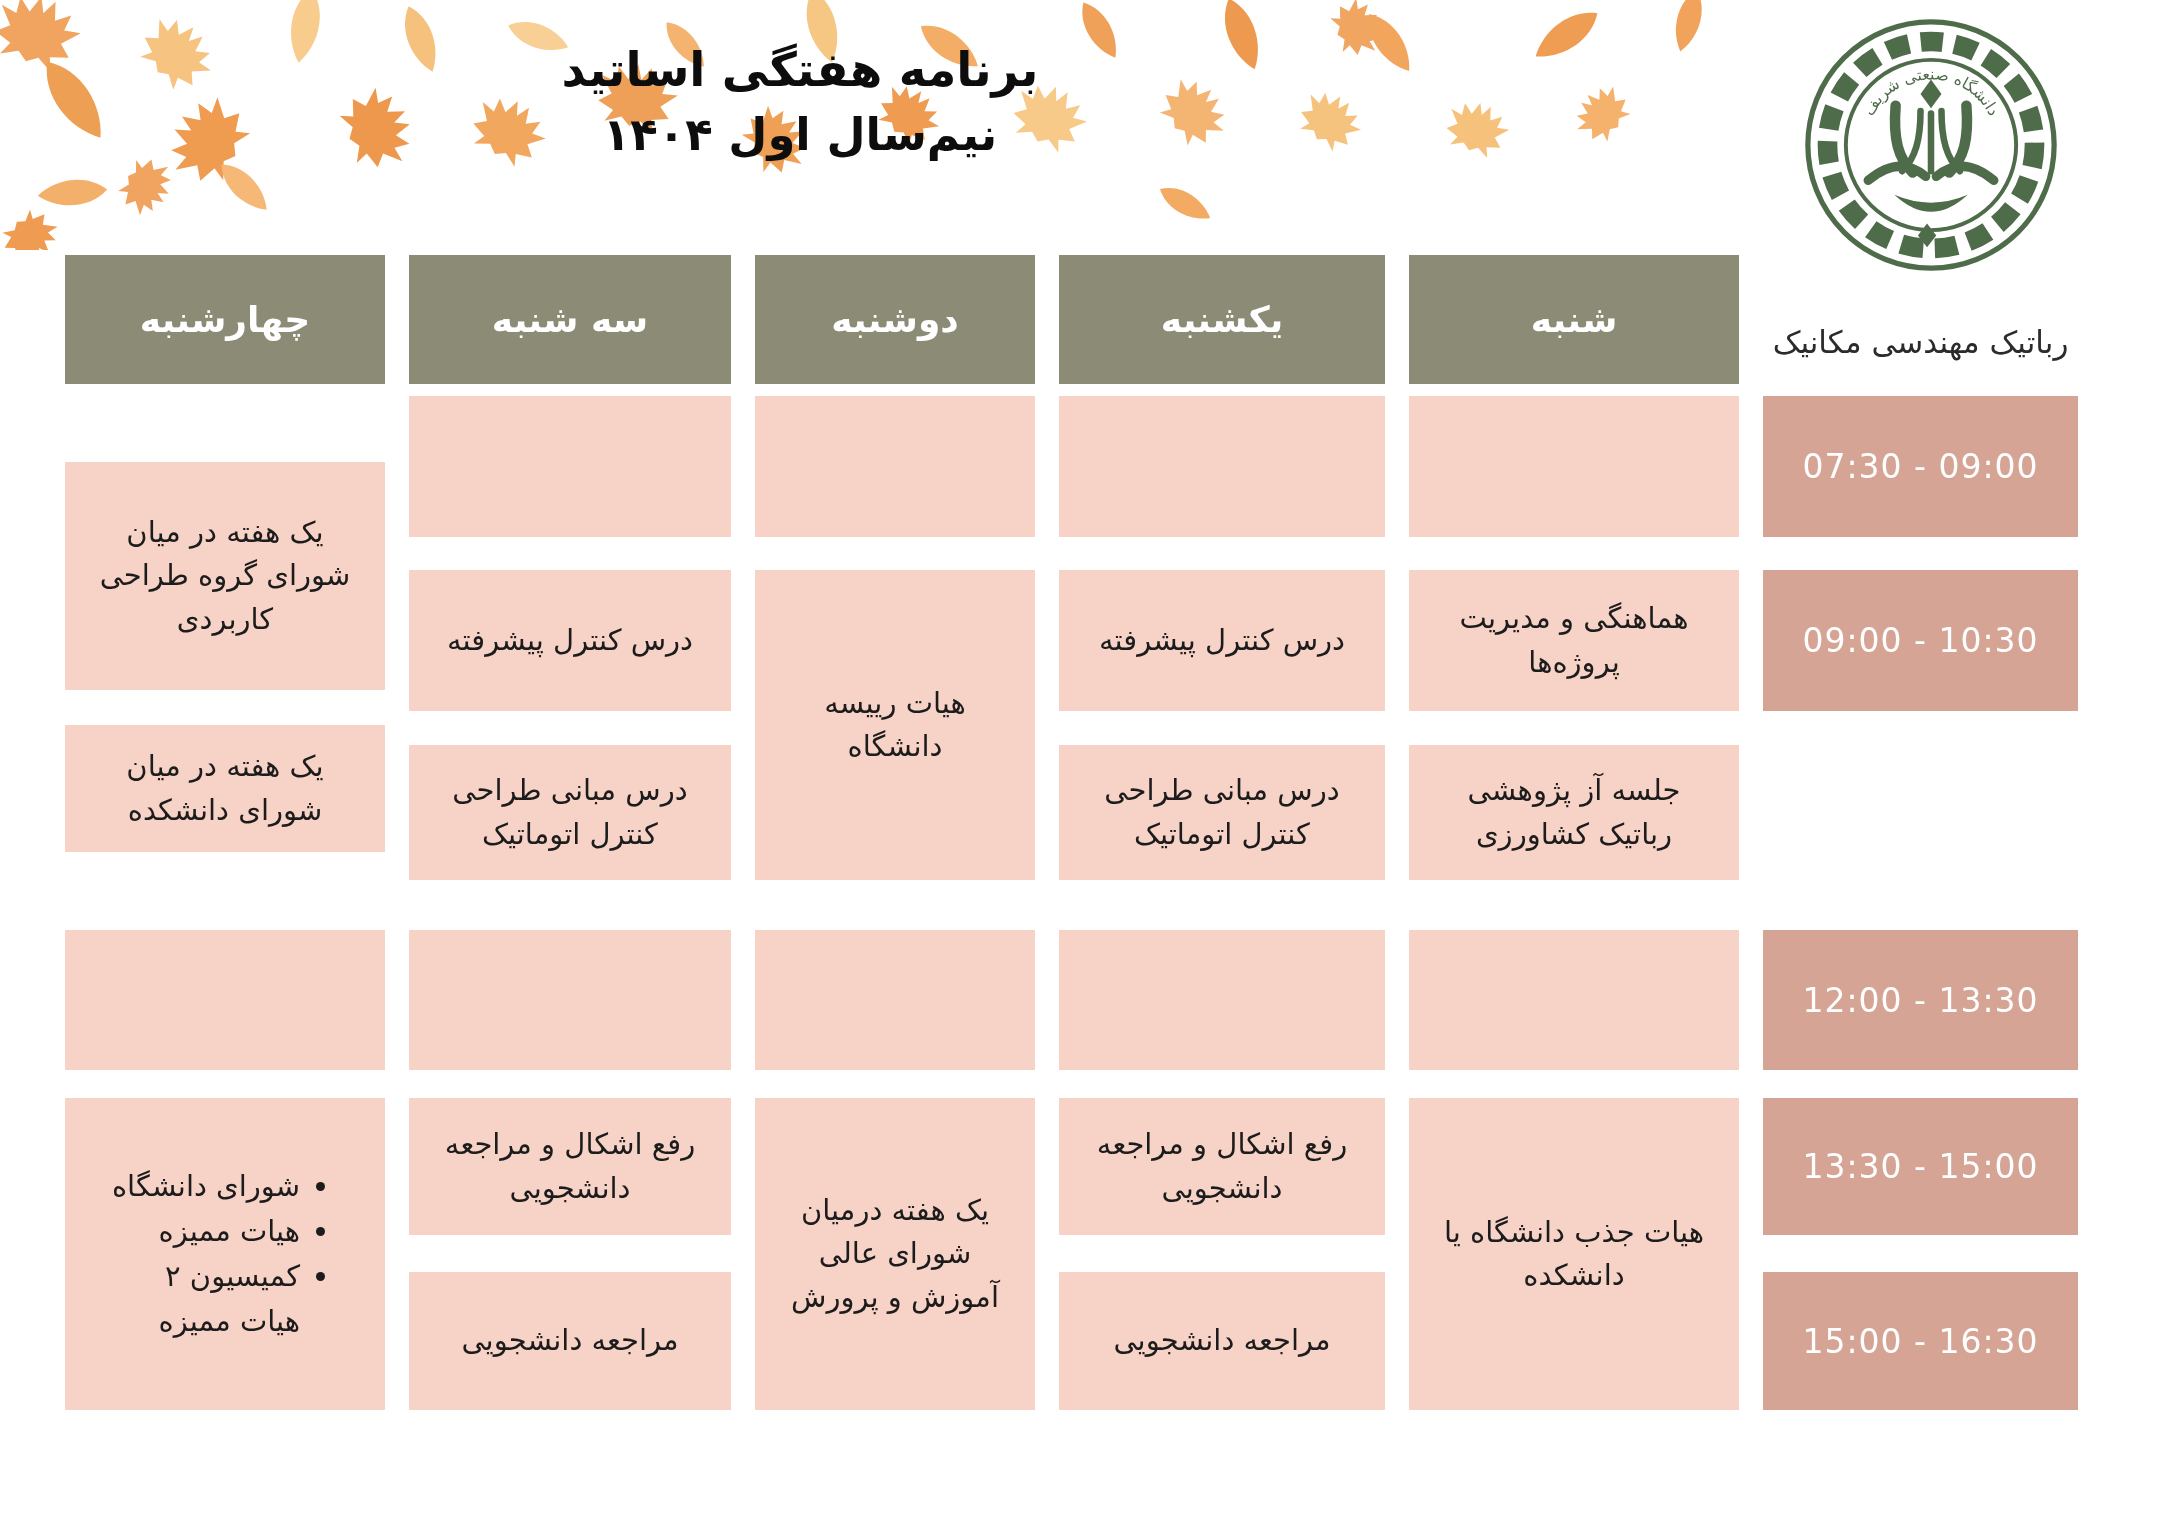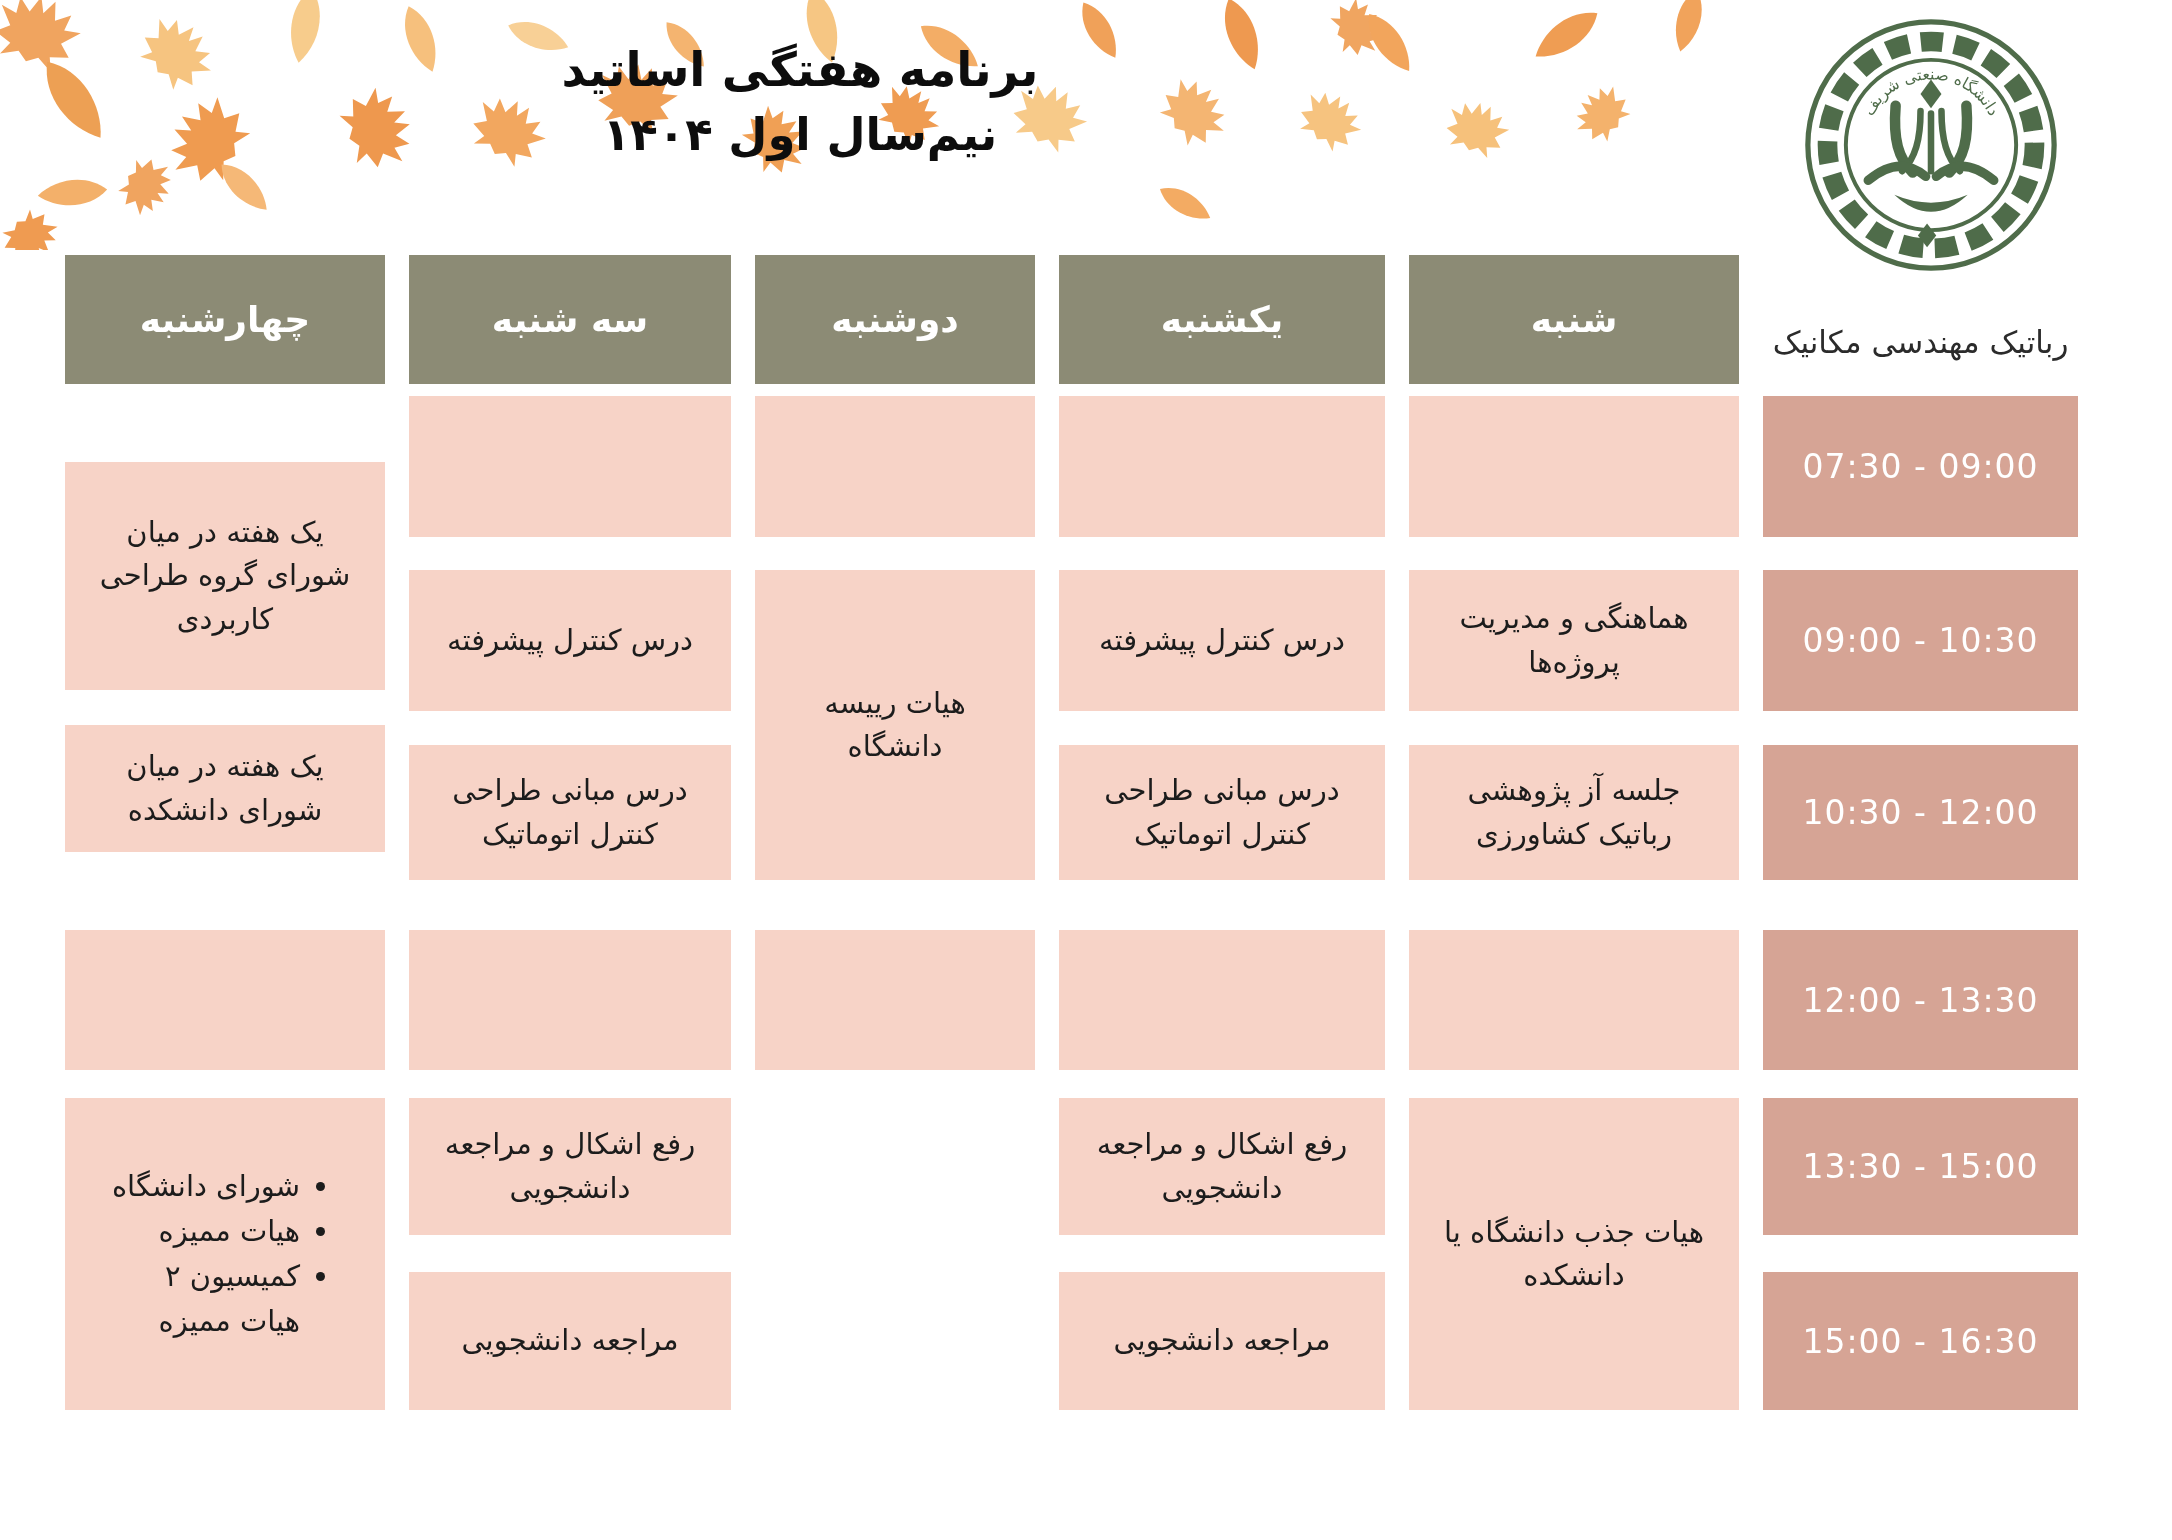--- a/index.html
+++ b/index.html
@@ -142,41 +142,41 @@
 
   <div class="inst">رباتیک مهندسی مکانیک</div>
   <div class="head" style="grid-column:2">شنبه</div>
   <div class="head" style="grid-column:3">یکشنبه</div>
   <div class="head" style="grid-column:4">دوشنبه</div>
   <div class="head" style="grid-column:5">سه شنبه</div>
   <div class="head" style="grid-column:6">چهارشنبه</div>
 
   <div class="time" style="grid-row:3">07:30 - 09:00</div>
   <div class="time" style="grid-row:5">09:00 - 10:30</div>
-  <div class="time" style="grid-row:7">10:30 - 12:00</div>
   <div class="time" style="grid-row:9">12:00 - 13:30</div>
   <div class="time" style="grid-row:11">13:30 - 15:00</div>
   <div class="time" style="grid-row:13">15:00 - 16:30</div>
 
   <div class="cell" style="grid-column:2;grid-row:3"></div>
   <div class="cell" style="grid-column:2;grid-row:5">هماهنگی و مدیریت پروژه‌ها</div>
   <div class="cell" style="grid-column:2;grid-row:7">جلسه آز پژوهشی رباتیک کشاورزی</div>
   <div class="cell" style="grid-column:2;grid-row:9"></div>
   <div class="cell" style="grid-column:2;grid-row:11/14">هیات جذب دانشگاه یا دانشکده</div>
 
   <div class="cell" style="grid-column:3;grid-row:3"></div>
   <div class="cell" style="grid-column:3;grid-row:5">درس کنترل پیشرفته</div>
   <div class="cell" style="grid-column:3;grid-row:7">درس مبانی طراحی کنترل اتوماتیک</div>
   <div class="cell" style="grid-column:3;grid-row:9"></div>
   <div class="cell" style="grid-column:3;grid-row:11">رفع اشکال و مراجعه دانشجویی</div>
   <div class="cell" style="grid-column:3;grid-row:13">مراجعه دانشجویی</div>
 
   <div class="cell" style="grid-column:4;grid-row:3"></div>
   <div class="cell" style="grid-column:4;grid-row:5/8">هیات رییسه دانشگاه</div>
   <div class="cell" style="grid-column:4;grid-row:9"></div>
+  <div class="cell" style="grid-column:4;grid-row:11/14">یک هفته درمیان شورای عالی آموزش و پرورش</div>
 
   <div class="cell" style="grid-column:5;grid-row:3"></div>
   <div class="cell" style="grid-column:5;grid-row:5">درس کنترل پیشرفته</div>
   <div class="cell" style="grid-column:5;grid-row:7">درس مبانی طراحی کنترل اتوماتیک</div>
   <div class="cell" style="grid-column:5;grid-row:9"></div>
   <div class="cell" style="grid-column:5;grid-row:11">رفع اشکال و مراجعه دانشجویی</div>
   <div class="cell" style="grid-column:5;grid-row:13">مراجعه دانشجویی</div>
 
   <div class="cell wed-a">یک هفته در میان شورای گروه طراحی کاربردی</div>
   <div class="cell wed-b">یک هفته در میان شورای دانشکده</div>

